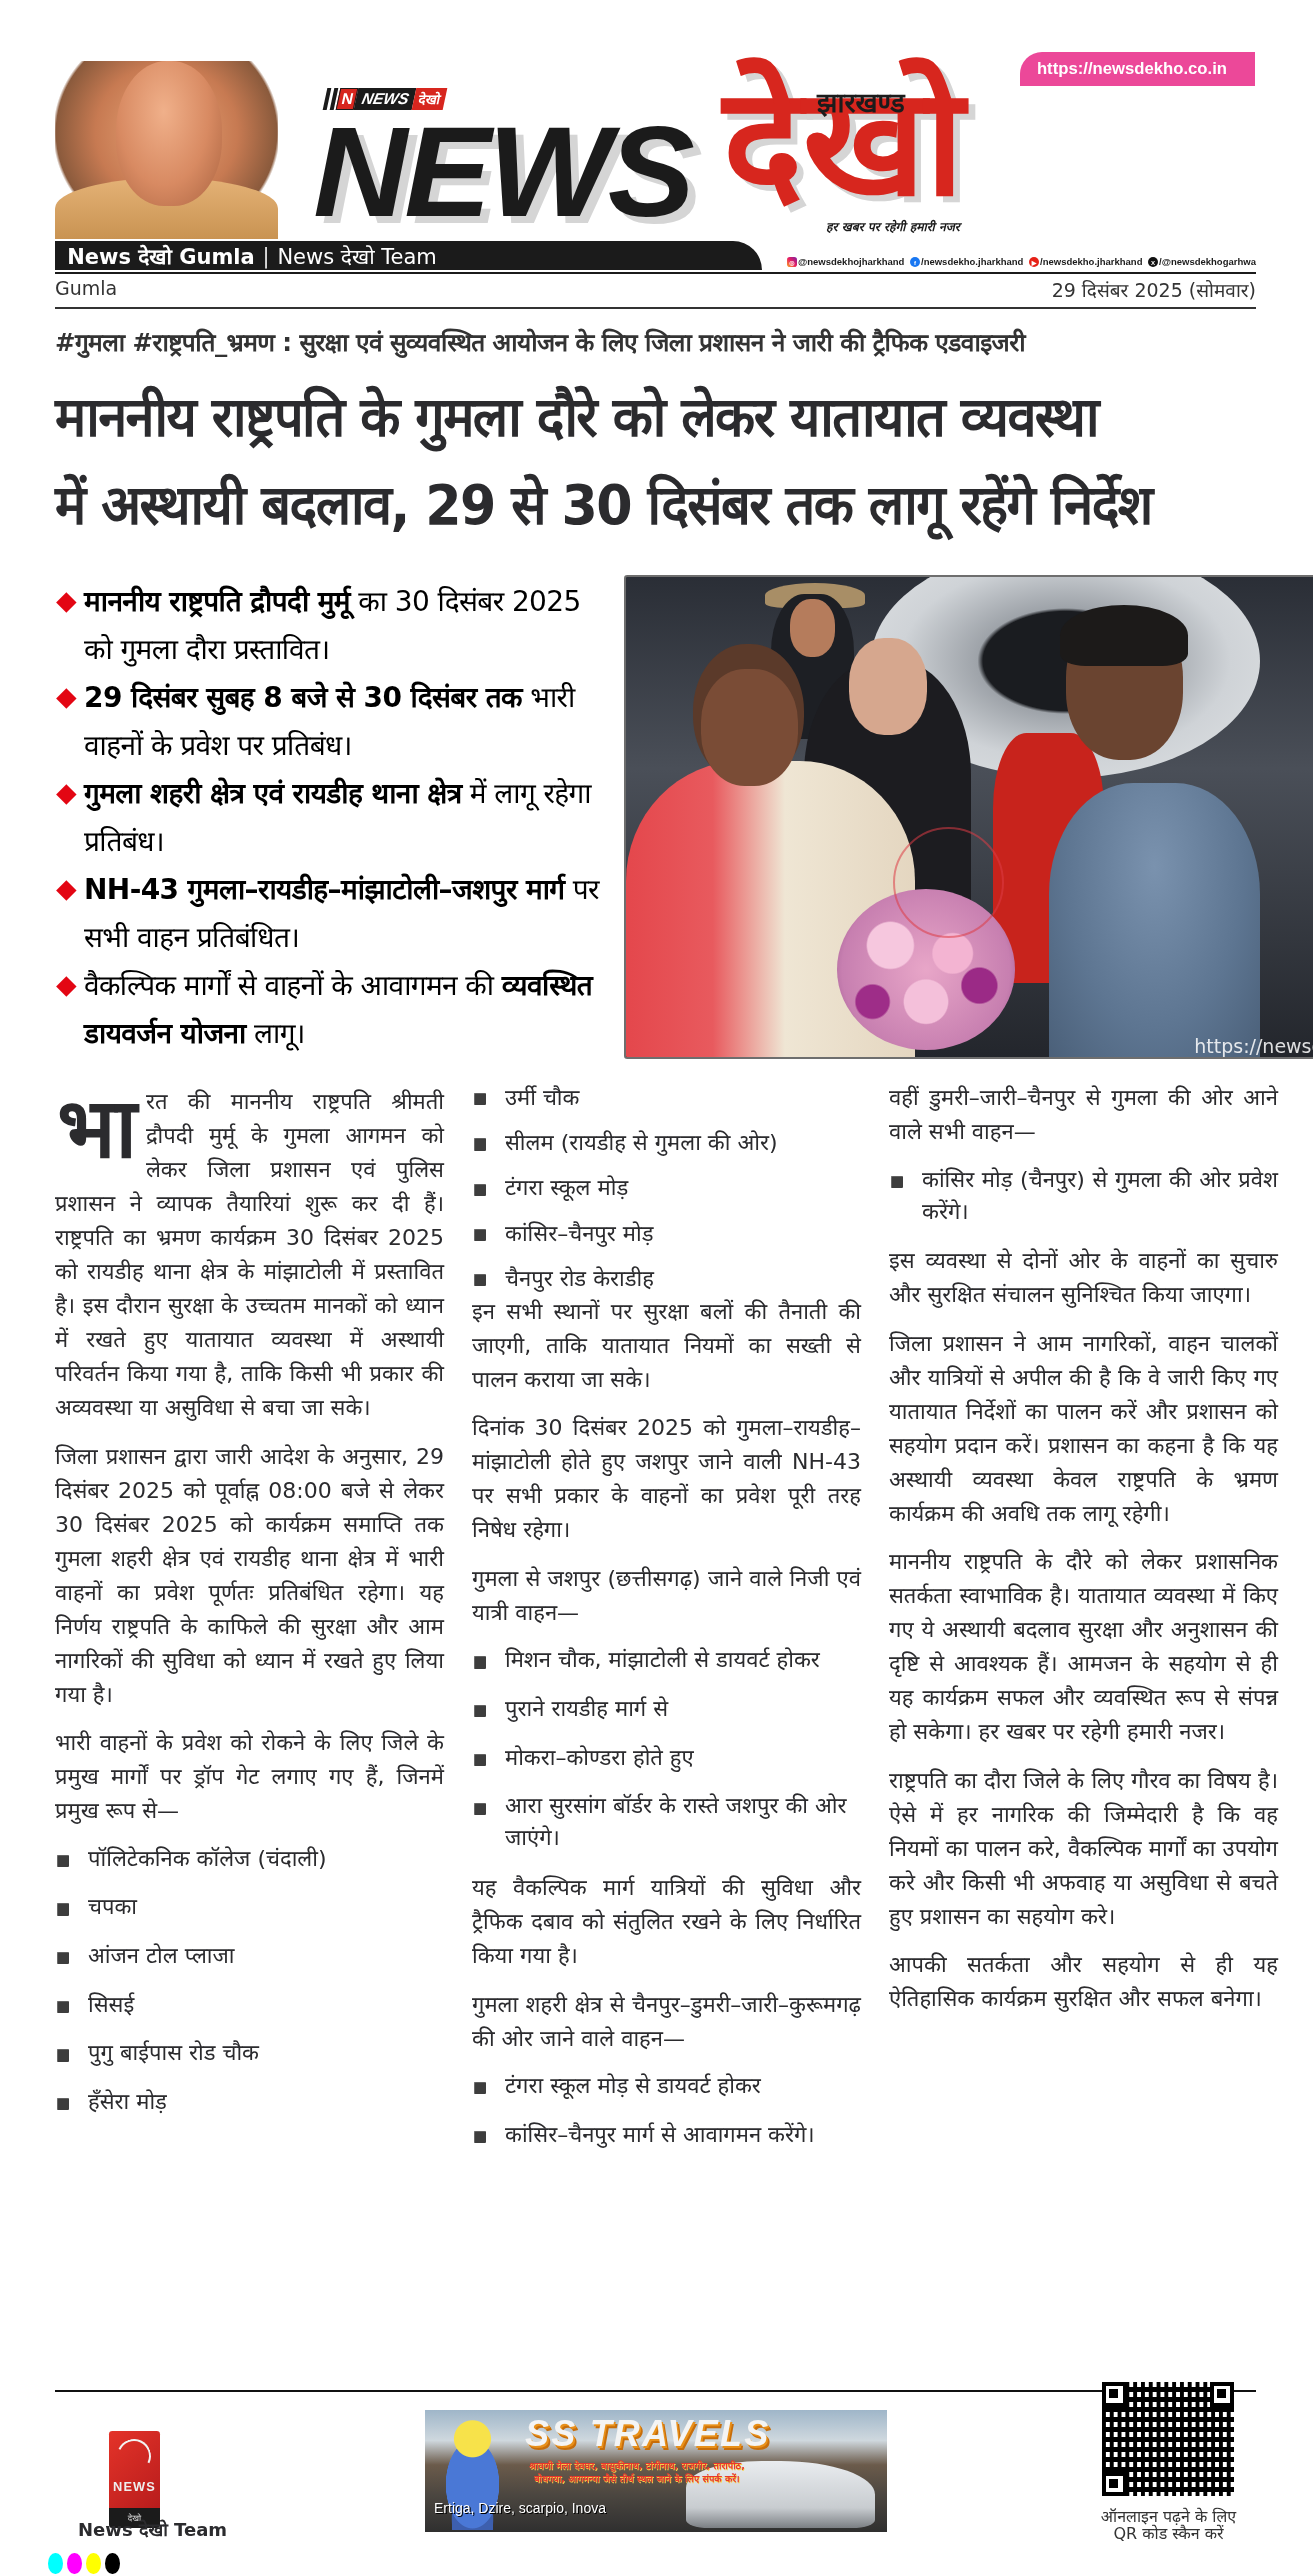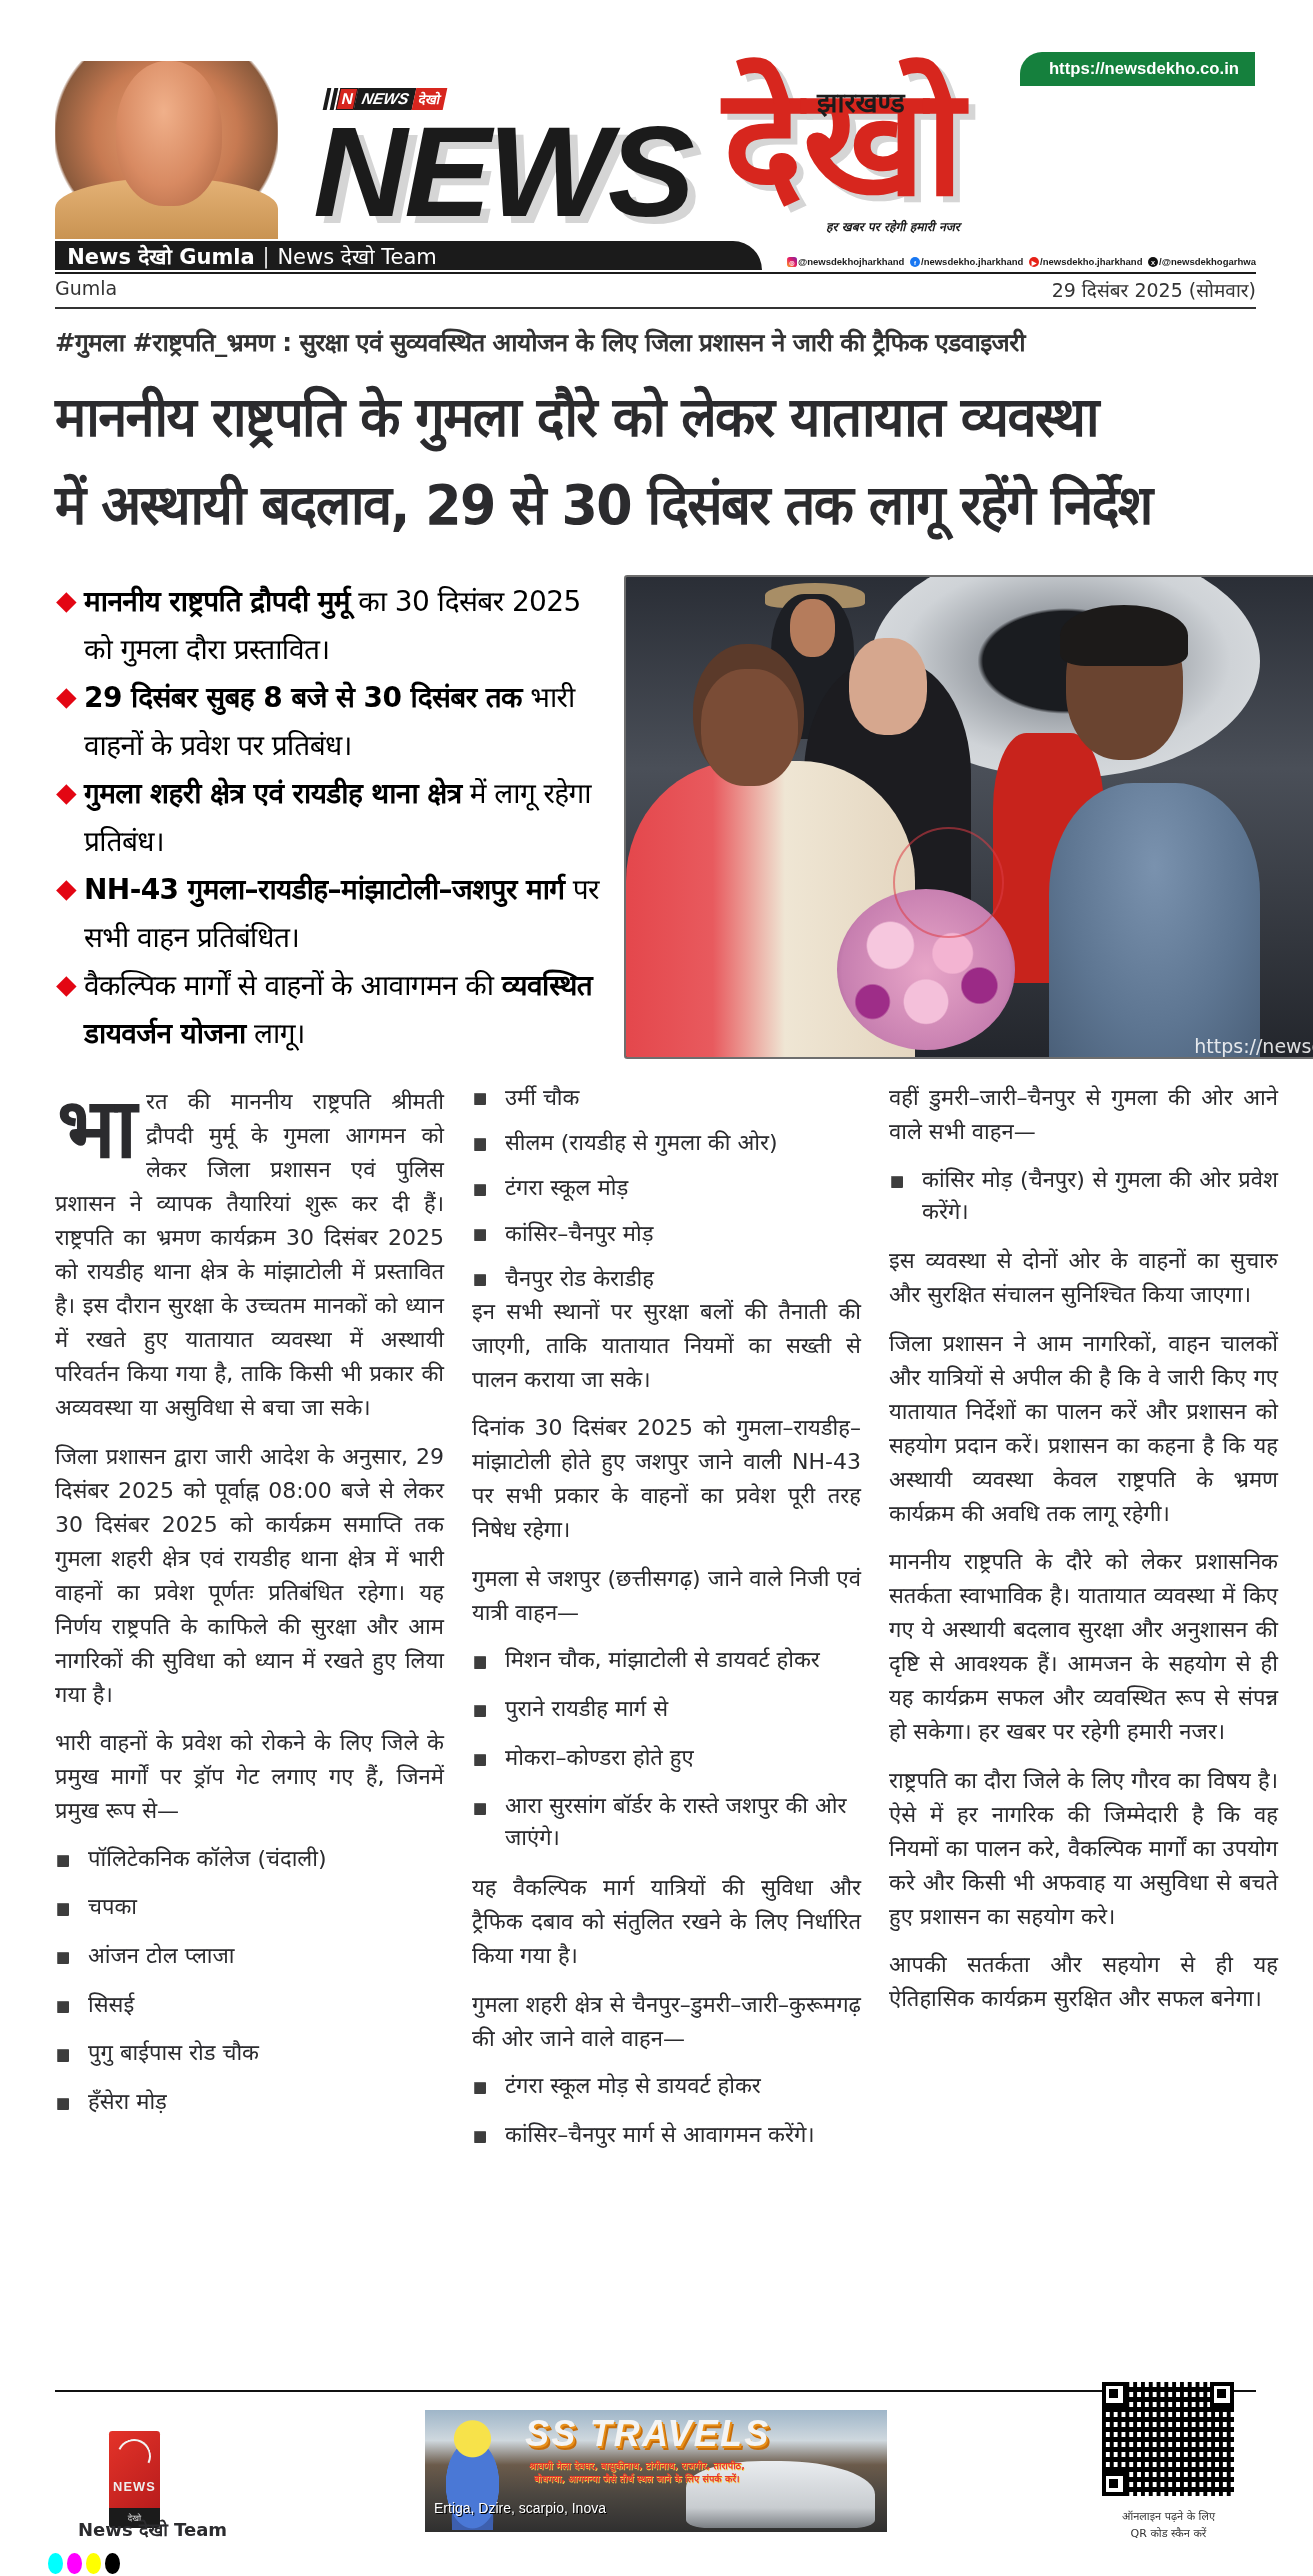--- a/index.html
+++ b/index.html
@@ -6,21 +6,21 @@
   html, body { width: 1313px; height: 2576px; background: #ffffff; overflow: hidden; }
   body { font-family: "DejaVu Sans", sans-serif; color: #2b2b2e; position: relative; }
 
   
   .header { position: absolute; left: 0; top: 0; width: 1313px; height: 312px; }
   .portrait { position: absolute; left: 55px; top: 61px; width: 223px; height: 178px; overflow: hidden; }
   .portrait .bg { position: absolute; inset: 0; background: radial-gradient(ellipse at 50% 40%, #e9a87a 0%, #c77a52 45%, #8a5a3c 70%, transparent 72%); }
   .portrait .head { position: absolute; left: 61px; top: 0; width: 106px; height: 145px; border-radius: 48% 48% 45% 45%; background: radial-gradient(ellipse at 45% 35%, #f0b08a 0%, #d88a62 55%, #a8623f 100%); }
   .portrait .shoulders { position: absolute; left: 0; bottom: 0; width: 223px; height: 61px; border-radius: 50% 50% 0 0; background: linear-gradient(180deg, #e4b276 0%, #c99352 100%); }
 
-  .url-tab { position: absolute; left: 1020px; top: 52px; width: 235px; height: 34px; background: #15803d; border-radius: 22px 0 0 0; color: #fff; font-family: "Liberation Sans", sans-serif; font-weight: bold; font-size: 16.7px; display: flex; align-items: center; justify-content: flex-end; padding-right: 16px; }
+  .url-tab { position: absolute; left: 1020px; top: 52px; width: 235px; height: 34px; background: #ec4899; border-radius: 22px 0 0 0; color: #fff; font-family: "Liberation Sans", sans-serif; font-weight: bold; font-size: 16.7px; display: flex; align-items: center; justify-content: flex-end; padding-right: 28px; }
 
   .mini-badge { position: absolute; left: 325px; top: 88px; height: 22px; display: flex; align-items: stretch; transform: skewX(-12deg); }
   .mini-badge .bar { width: 3.9px; background: #1b1b1b; margin-right: 2.8px; }
   .mini-badge .n { width: 18px; background: #d7261e; color: #fff; font-weight: bold; font-family: "Liberation Sans", sans-serif; font-size: 15.6px; display: flex; align-items: center; justify-content: center; border: 1.1px solid #1b1b1b; }
   .mini-badge .news { background: #1b1b1b; color: #fff; font-family: "Liberation Sans", sans-serif; font-weight: bold; font-style: italic; font-size: 15.6px; padding: 0 5.6px; display: flex; align-items: center; }
   .mini-badge .dekho { background: #d7261e; color: #fff; font-weight: bold; font-size: 13.4px; padding: 0 4.5px; display: flex; align-items: center; }
 
   .logo-news { position: absolute; left: 317px; top: 108px; font-family: "Liberation Sans", sans-serif; font-weight: bold; font-style: italic; font-size: 128px; letter-spacing: -3.3px; color: #1b1b1b; line-height: 1; transform: scaleX(1.02); text-shadow: 7.8px 6.7px 0 #d5d5d5; }
   .logo-dekho { position: absolute; left: 723px; top: 67px; font-weight: bold; font-size: 150px; color: #d7261e; line-height: 1; text-shadow: 6.7px 5.6px 0 #d5d5d5; }
   .logo-state { position: absolute; left: 817px; top: 83px; font-weight: bold; font-size: 27px; color: #1b1b1b; }
@@ -101,21 +101,21 @@
   .ad .car { position: absolute; left: 261px; top: 51px; width: 189px; height: 67px; background: linear-gradient(180deg, #e9ecef 0%, #c8ccd0 70%, #7b7f83 100%); border-radius: 40% 50% 12% 12%; }
   .ad .models { position: absolute; left: 9px; top: 90px; color: #fff; font-family: "Liberation Sans", sans-serif; font-weight: normal; font-size: 14px; text-shadow: 1.1px 1.1px 0 #000; }
   .ad .contact { position: absolute; left: 9px; top: 124px; color: #fff; font-weight: bold; font-size: 10px; text-shadow: 1.1px 1.1px 0 #000; white-space: nowrap; }
 
   .qr { position: absolute; left: 1102px; top: 2382px; width: 132px; height: 114px; background-color: #fff; background-image:
       linear-gradient(90deg, #000 50%, transparent 50%),
       linear-gradient(0deg, #000 50%, transparent 50%);
       background-size: 7.8px 7.8px, 10px 10px; opacity: 1; }
   .qr .finder { position: absolute; width: 24.5px; height: 24.5px; border: 4.5px solid #000; background: #fff; }
   .qr .finder::after { content: ""; position: absolute; left: 3.3px; top: 3.3px; width: 9px; height: 9px; background: #000; }
-  .qr-caption { position: absolute; left: 1085px; top: 2508px; width: 167px; text-align: center; font-size: 11px; line-height: 17px; color: #333; }
+  .qr-caption { position: absolute; left: 1085px; top: 2508px; width: 167px; text-align: center; font-size: 16px; line-height: 17px; color: #333; }
 </style>
 </head>
 <body>
 
 <header class="header">
   <div class="portrait">
     <div class="bg"></div>
     <div class="shoulders"></div>
     <div class="head"></div>
   </div>

